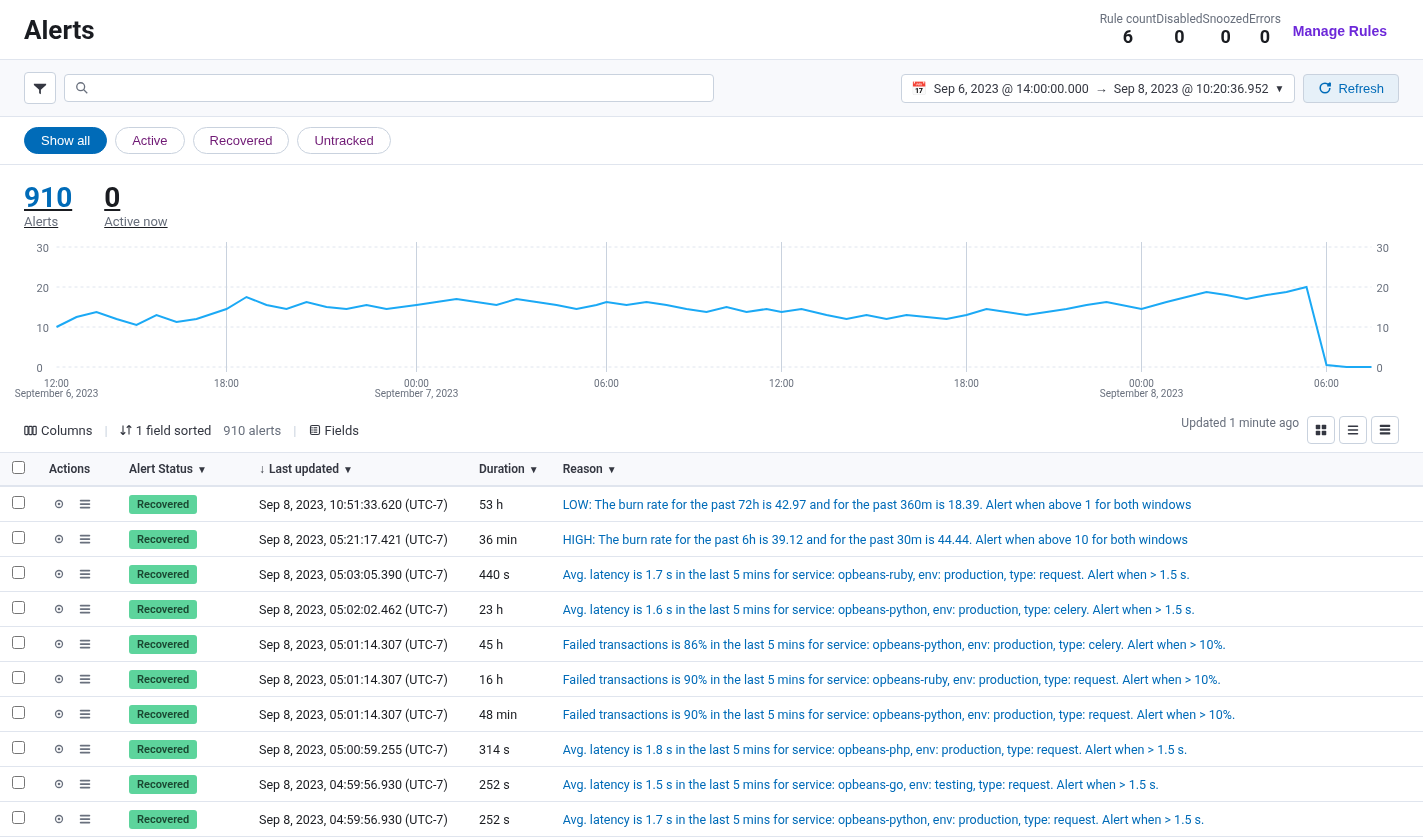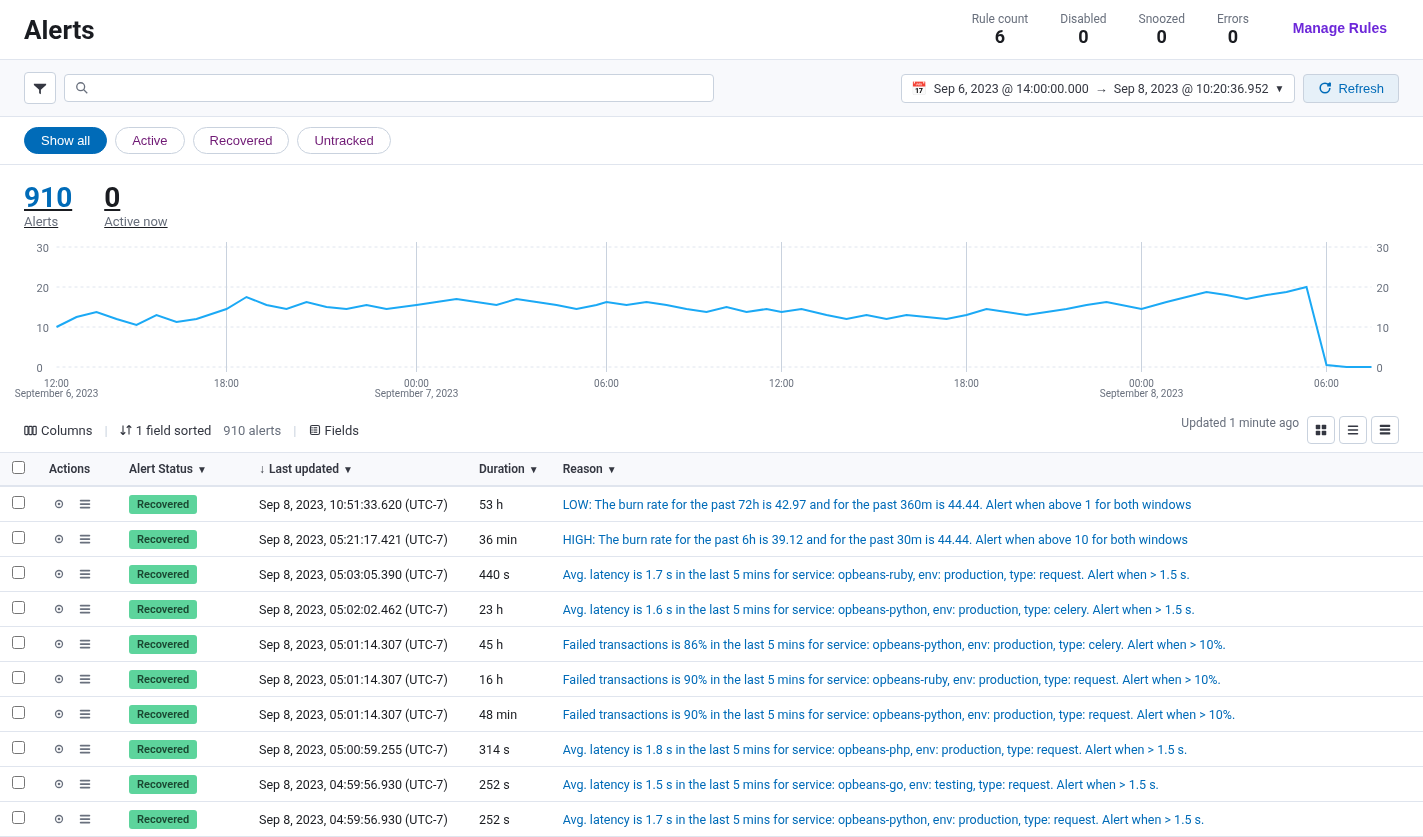--- a/index.html
+++ b/index.html
@@ -1,20 +1,20 @@
 <!DOCTYPE html>
 <html><head>
   <meta charset="utf-8">
   <style>
     * { box-sizing: border-box; margin: 0; padding: 0; }
     body { font-family: -apple-system, BlinkMacSystemFont, 'Segoe UI', Roboto, sans-serif; background: #fff; color: #1a1c21; font-size: 13px; }
     
     .top-bar { display: flex; align-items: center; justify-content: space-between; padding: 12px 24px; border-bottom: 1px solid #e0e5ee; }
     .page-title { font-size: 26px; font-weight: 700; color: #1a1c21; }
-    .top-stats { display: flex; align-items: flex-start; gap: 32px; }
+    .top-stats { display: flex; align-items: flex-end; }
     .stat-item { text-align: center; }
     .stat-label { font-size: 12px; color: #69707d; }
     .stat-value { font-size: 18px; font-weight: 700; color: #1a1c21; }
     .manage-rules-btn { color: #6d28d9; font-weight: 600; font-size: 14px; cursor: pointer; background: none; border: none; padding: 8px 12px; }
     
     .toolbar { display: flex; align-items: center; gap: 8px; padding: 12px 24px; border-bottom: 1px solid #e0e5ee; background: #f8f9fc; }
     .filter-btn { display: flex; align-items: center; justify-content: center; width: 32px; height: 32px; border: 1px solid #c9d2de; border-radius: 4px; background: #fff; cursor: pointer; color: #343741; }
     .search-box { display: flex; align-items: center; flex: 1; border: 1px solid #c9d2de; border-radius: 4px; background: #fff; padding: 6px 10px; gap: 6px; max-width: 650px; }
     .search-box input { border: none; outline: none; font-size: 13px; color: #69707d; width: 100%; }
     .date-range { display: flex; align-items: center; border: 1px solid #c9d2de; border-radius: 4px; background: #fff; padding: 6px 10px; gap: 6px; cursor: pointer; margin-left: auto; }
@@ -369,21 +369,21 @@
             </svg>
           </div>
         </div>
       </td>
       <td class="status-col">
         <span class="badge-recovered">Recovered</span>
       </td>
       <td class="updated-col">Sep 8, 2023, 10:51:33.620 (UTC-7)</td>
       <td class="duration-col">53 h</td>
       <td class="reason-col">
-        <a class="reason-link">LOW: The burn rate for the past 72h is 42.97 and for the past 360m is 44.44. Alert when above 1 for both windows</a>
+        <a class="reason-link">LOW: The burn rate for the past 72h is 42.97 and for the past 360m is 18.39. Alert when above 1 for both windows</a>
       </td>
     </tr>
         <tr>
       <td class="checkbox-col">
         <input type="checkbox" style="">
       </td>
       <td class="actions-col">
         <div class="action-icons">
           <div class="action-icon">
             <svg width="14" height="14" viewBox="0 0 16 16" fill="none" stroke="#69707d" stroke-width="1.5">

